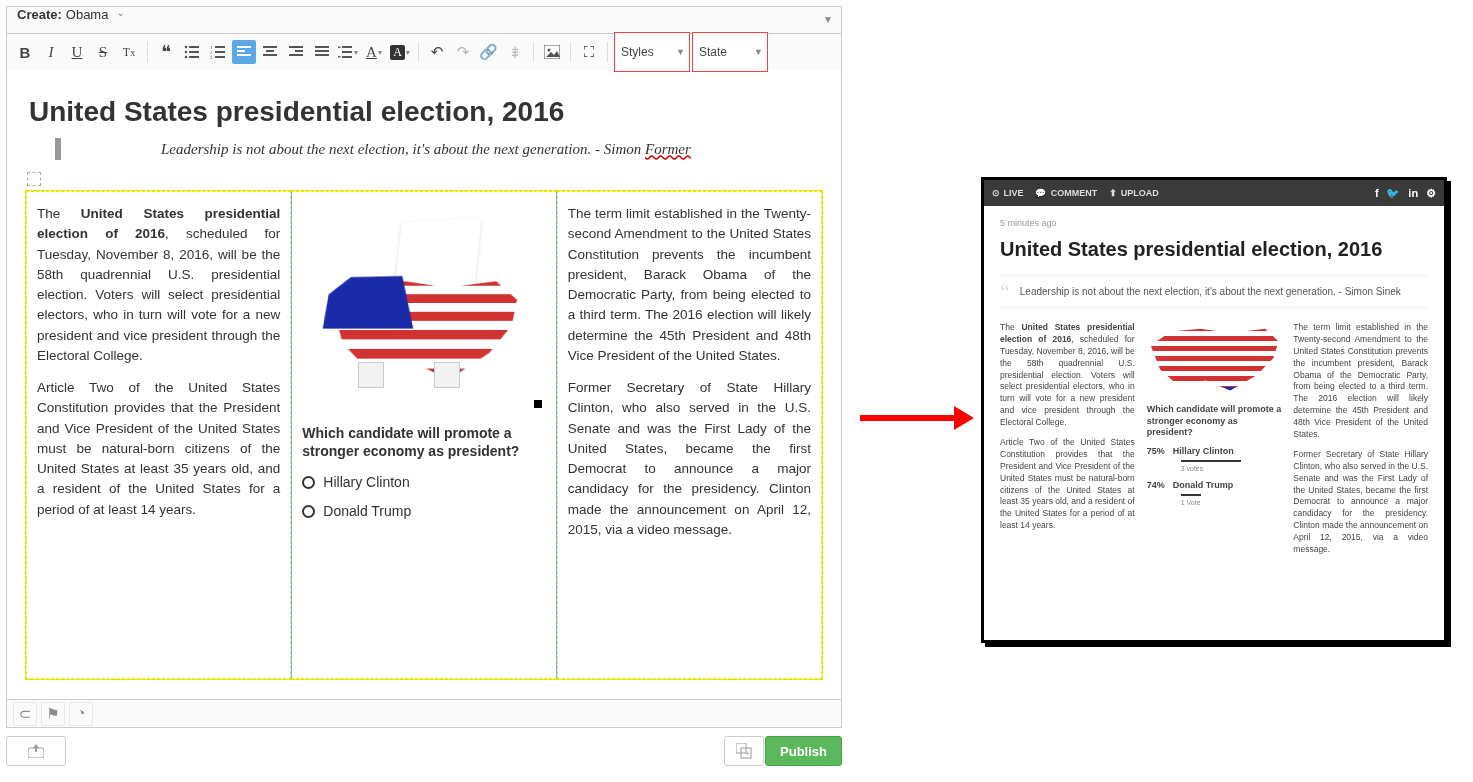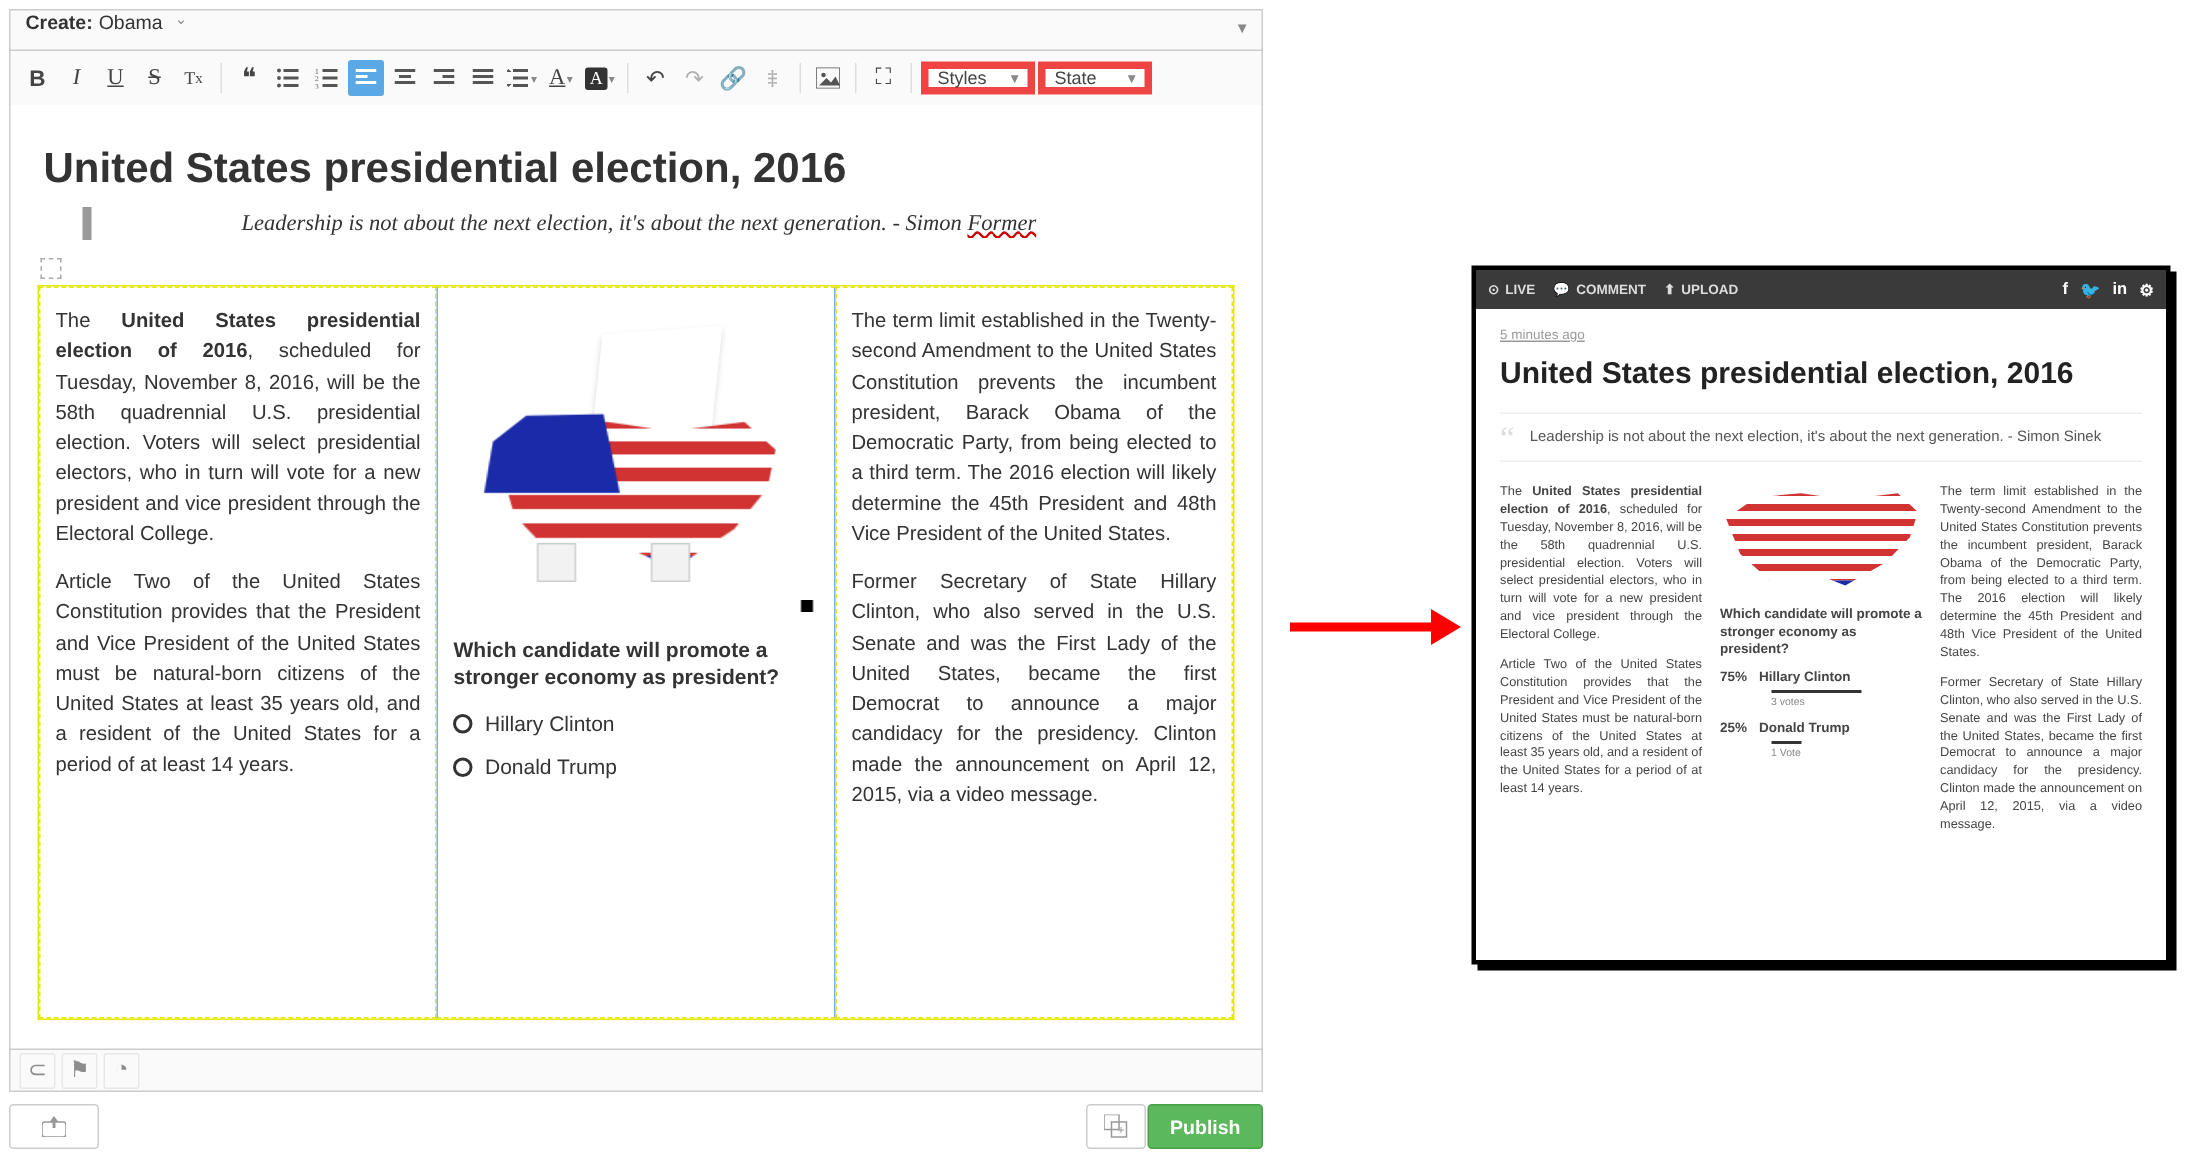--- a/index.html
+++ b/index.html
@@ -11,21 +11,21 @@
   .create-chev { margin-left:8px; color:#888; font-size:10px; }
   .create-tri { position:absolute; right:8px; top:7px; color:#888; font-size:10px; }
 
   .toolbar { border-left:1px solid #ccc; border-right:1px solid #ccc; background:#fafafa; height:36px; display:flex; align-items:center; padding:0 6px; gap:2px; }
   .tb-btn { width:24px; height:24px; display:flex; align-items:center; justify-content:center; font-family:Georgia,serif; font-size:15px; color:#444; cursor:pointer; border-radius:2px; }
   .tb-btn.bold{ font-weight:bold; font-family:Arial; }
   .tb-btn.under{ text-decoration:underline;}
   .tb-btn.strike{ text-decoration:line-through;}
   .tb-btn.active { background:#5aa9e6; color:#fff; }
   .tb-sep { width:1px; height:20px; background:#ddd; margin:0 4px;}
-  .tb-select { height:22px; border:5px solid #ef4444; font-size:12px; padding:0 18px 0 6px; background:#fff; display:flex; align-items:center; position:relative; min-width:76px; color:#444; cursor:pointer; }
+  .tb-select { height:40px; border:1px solid #ef4444; font-size:12px; padding:0 18px 0 6px; background:#fff; display:flex; align-items:center; position:relative; min-width:76px; color:#444; cursor:pointer; }
   .tb-select .sel-chev{ position:absolute; right:4px; color:#888; font-size:9px;}
 
   .content-area { border-left:1px solid #ccc; border-right:1px solid #ccc; border-bottom:1px solid #ccc; padding:20px 18px 8px 18px; height:630px; overflow:hidden; position:relative; }
   h1.doc-title { font-weight:bold; font-size:28px; color:#333; margin:6px 0 10px 4px;}
   .quote-row { display:flex; align-items:center; margin:4px 0 12px 30px;}
   .quote-bar { width:6px; height:22px; background:#999; margin-right:100px;}
   .quote-text { font-style:italic; font-family:Georgia,serif; font-size:15px; color:#333;}
   .quote-text .redund { text-decoration: underline wavy #c00;}
   .layout-anchor { width:14px; height:14px; border:1px dashed #aaa; margin-left:2px; }
 
@@ -66,21 +66,21 @@
   .arrow { position:absolute; left:860px; top:415px; }
   .arrow-line { width:96px; height:6px; background:#ff0000; }
   .arrow-head { position:absolute; right:-18px; top:-9px; width:0; height:0; border-left:20px solid #ff0000; border-top:12px solid transparent; border-bottom:12px solid transparent;}
 
   
   .preview-pane { position:absolute; left:984px; top:180px; width:460px; height:460px; background:#fff; box-shadow:0 0 0 3px #000, 4px 4px 0 3px #000; }
   .pv-bar { background:#3a3a3a; height:26px; display:flex; align-items:center; padding:0 8px; gap:12px; color:#ddd; font-size:9px; font-weight:bold;}
   .pv-bi { display:flex; align-items:center; gap:4px;}
   .pv-social { margin-left:auto; display:flex; gap:8px; font-size:11px; color:#fff;}
   .pv-body { padding:8px 16px 12px 16px; }
-  .pv-time { font-size:9px; color:#999; padding:4px 0 10px 0;text-decoration:underline;}
+  .pv-time { font-size:9px; color:#999; padding:4px 0 10px 0;}
   .pv-title { font-size:20px; font-weight:bold; color:#222; margin-bottom:14px; }
   .pv-quote-row { border-top:1px solid #eee; border-bottom:1px solid #eee; padding:10px 0; display:flex; gap:10px; align-items:flex-start; font-size:10px; color:#555; margin-bottom:14px;}
   .pv-qq { font-size:22px; color:#ddd; font-family:Georgia; line-height:.5;}
   .pv-cols { display:flex; gap:12px; }
   .pv-col { flex:1; font-size:8.5px; line-height:1.4; color:#444; text-align:justify;}
   .pv-col p { margin-bottom:8px;}
   .pv-img { width:100%; height:70px; background:
     repeating-linear-gradient(#d13232, #d13232 5px, #fff 5px, #fff 10px);
     clip-path: polygon(3% 28%, 18% 8%, 40% 4%, 62% 10%, 88% 4%, 98% 22%, 94% 46%, 82% 70%, 62% 92%, 44% 78%, 24% 86%, 10% 62%);
     border-bottom:9px solid #1a2aa8; margin:4px 0 8px 0;}
@@ -320,21 +320,21 @@
       <div class="pv-col" style="text-align:left">
         <div class="pv-img"></div>
         <div class="pv-poll-q">Which candidate will promote a stronger economy as president?</div>
         <div class="pv-vote-row">
             <span class="pct">75%</span>
             <b>Hillary Clinton</b>
           </div>
         <div class="pv-vote-bar" style="width:60px"></div>
         <div class="pv-vote-sub">3 votes</div>
         <div class="pv-vote-row">
-            <span class="pct">25%</span>
+            <span class="pct">74%</span>
             <b>Donald Trump</b>
           </div>
         <div class="pv-vote-bar" style="width:20px"></div>
         <div class="pv-vote-sub">1 Vote</div>
       </div>
       <div class="pv-col">
         <p>The term limit established in the Twenty-second Amendment to the United States Constitution prevents the incumbent president, Barack Obama of the Democratic Party, from being elected to a third term. The 2016 election will likely determine the 45th President and 48th Vice President of the United States.</p>
         <p>Former Secretary of State Hillary Clinton, who also served in the U.S. Senate and was the First Lady of the United States, became the first Democrat to announce a major candidacy for the presidency. Clinton made the announcement on April 12, 2015, via a video message.</p>
       </div>
     </div>

